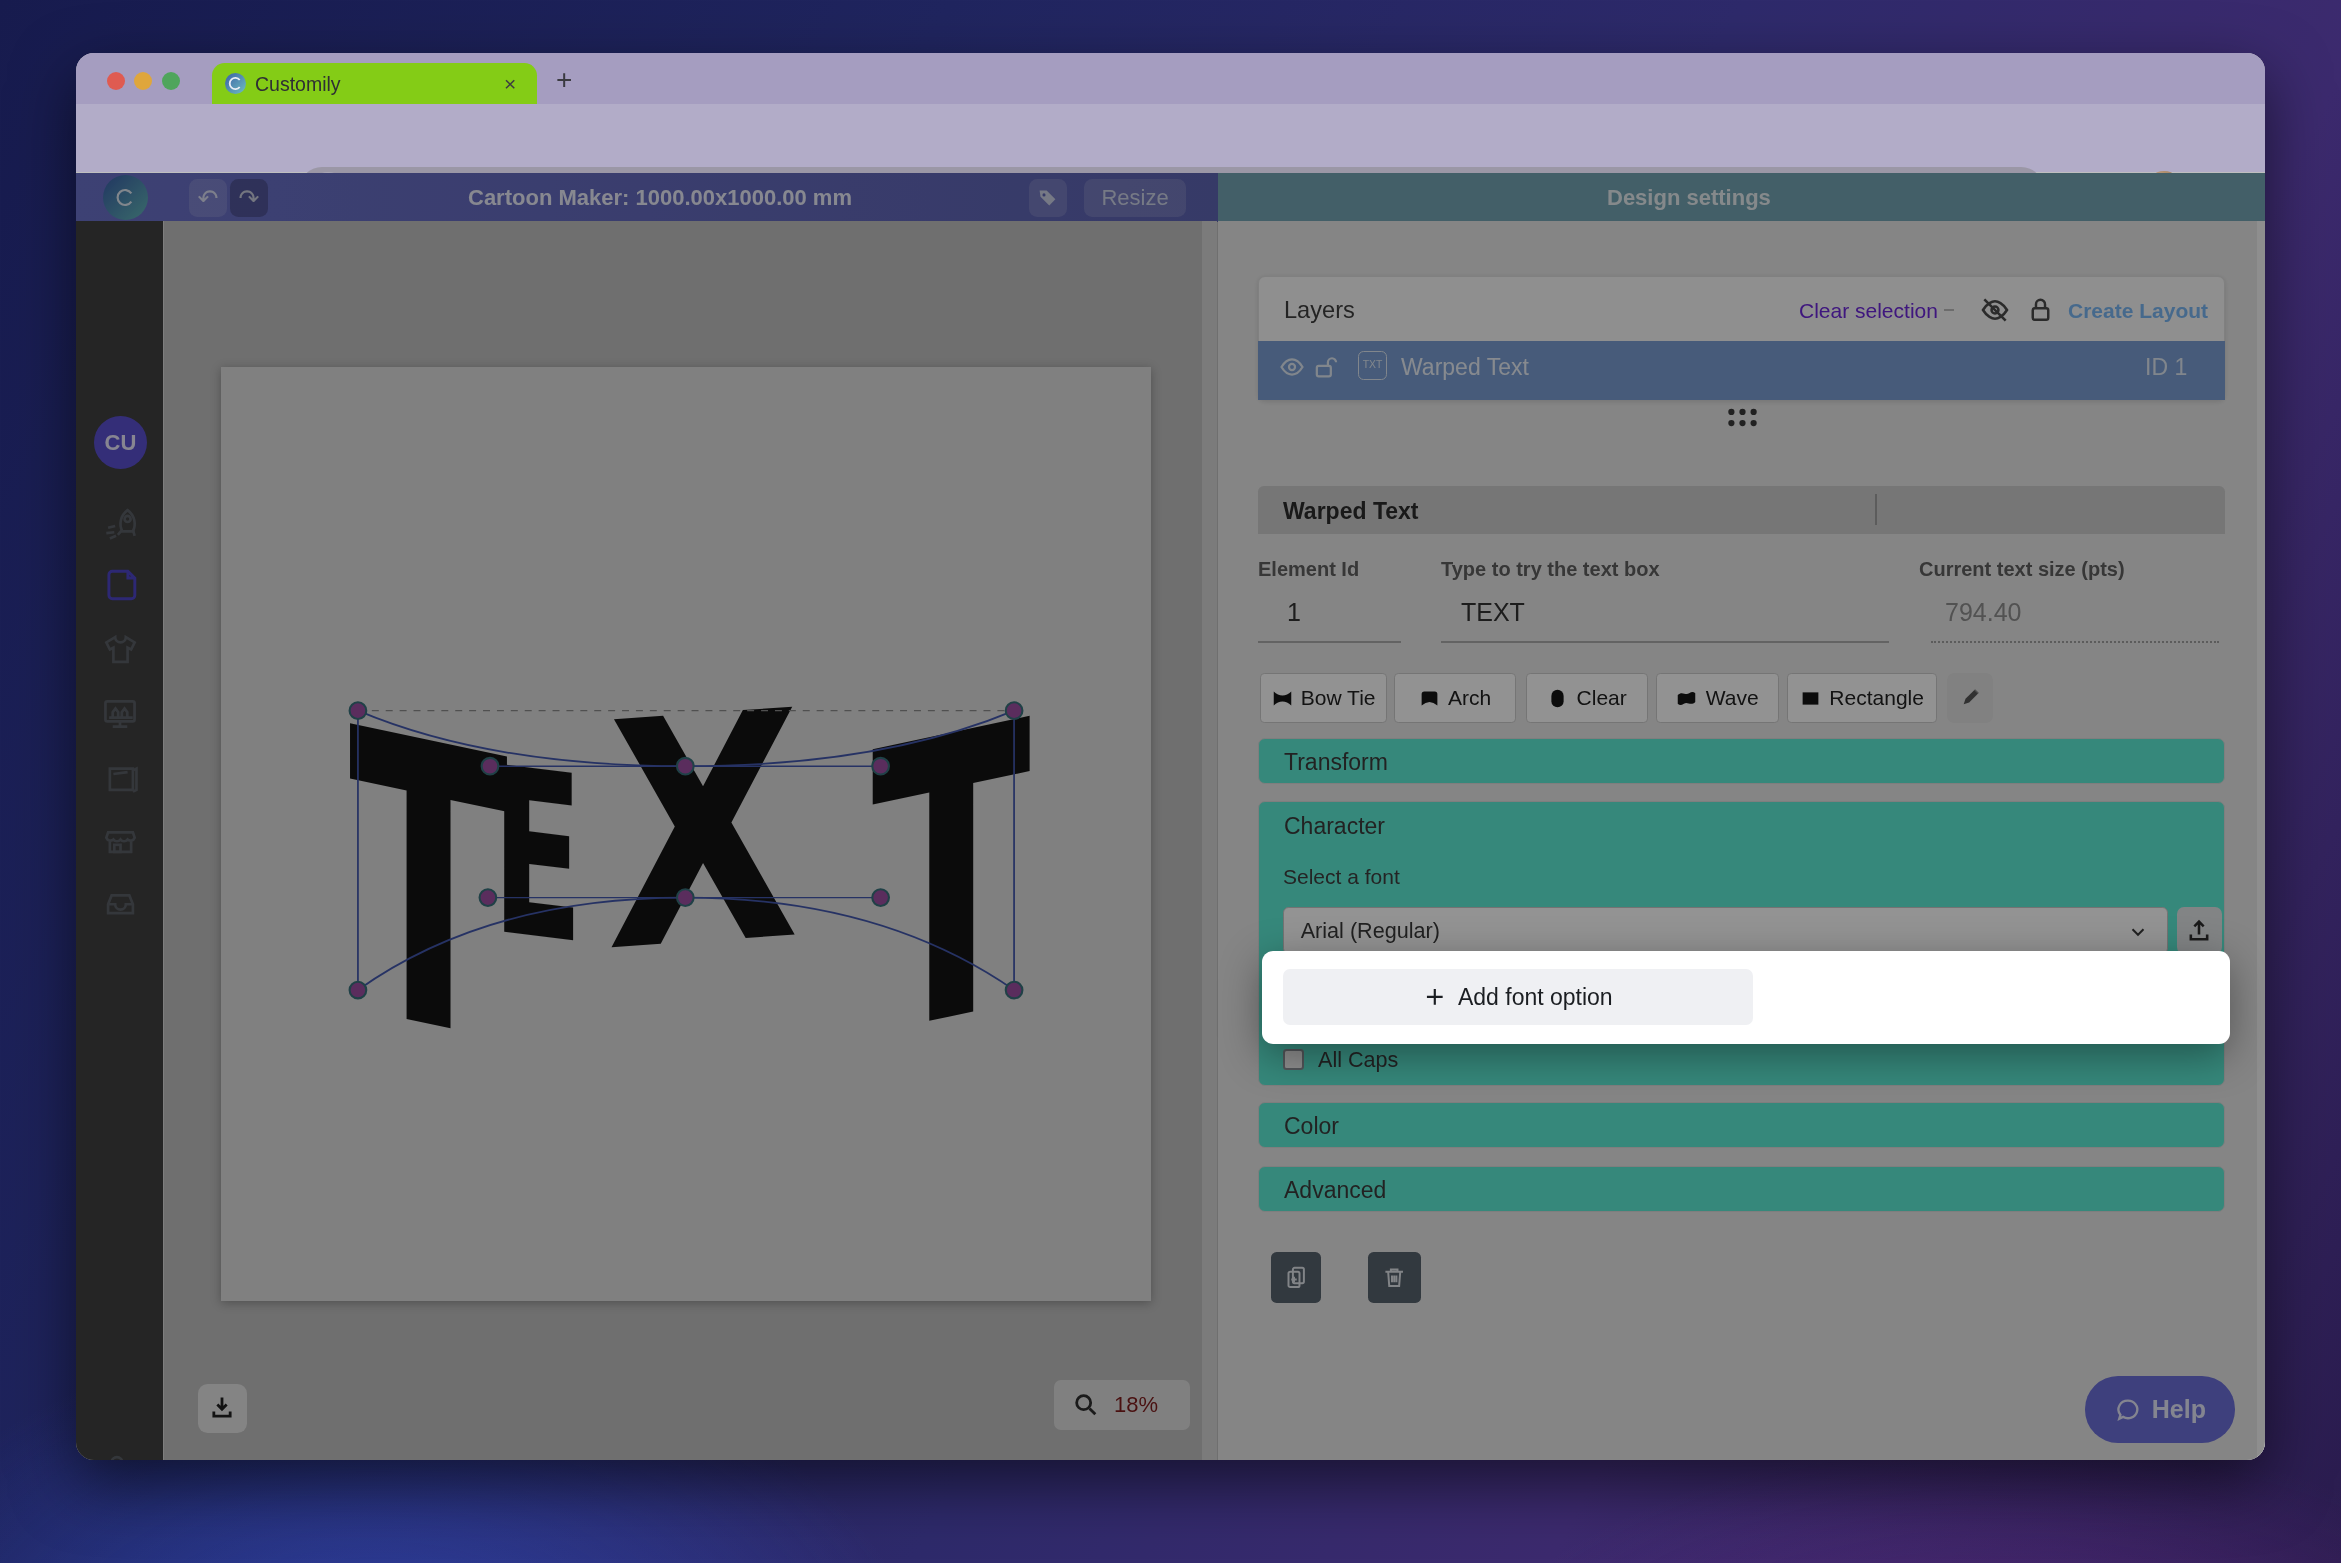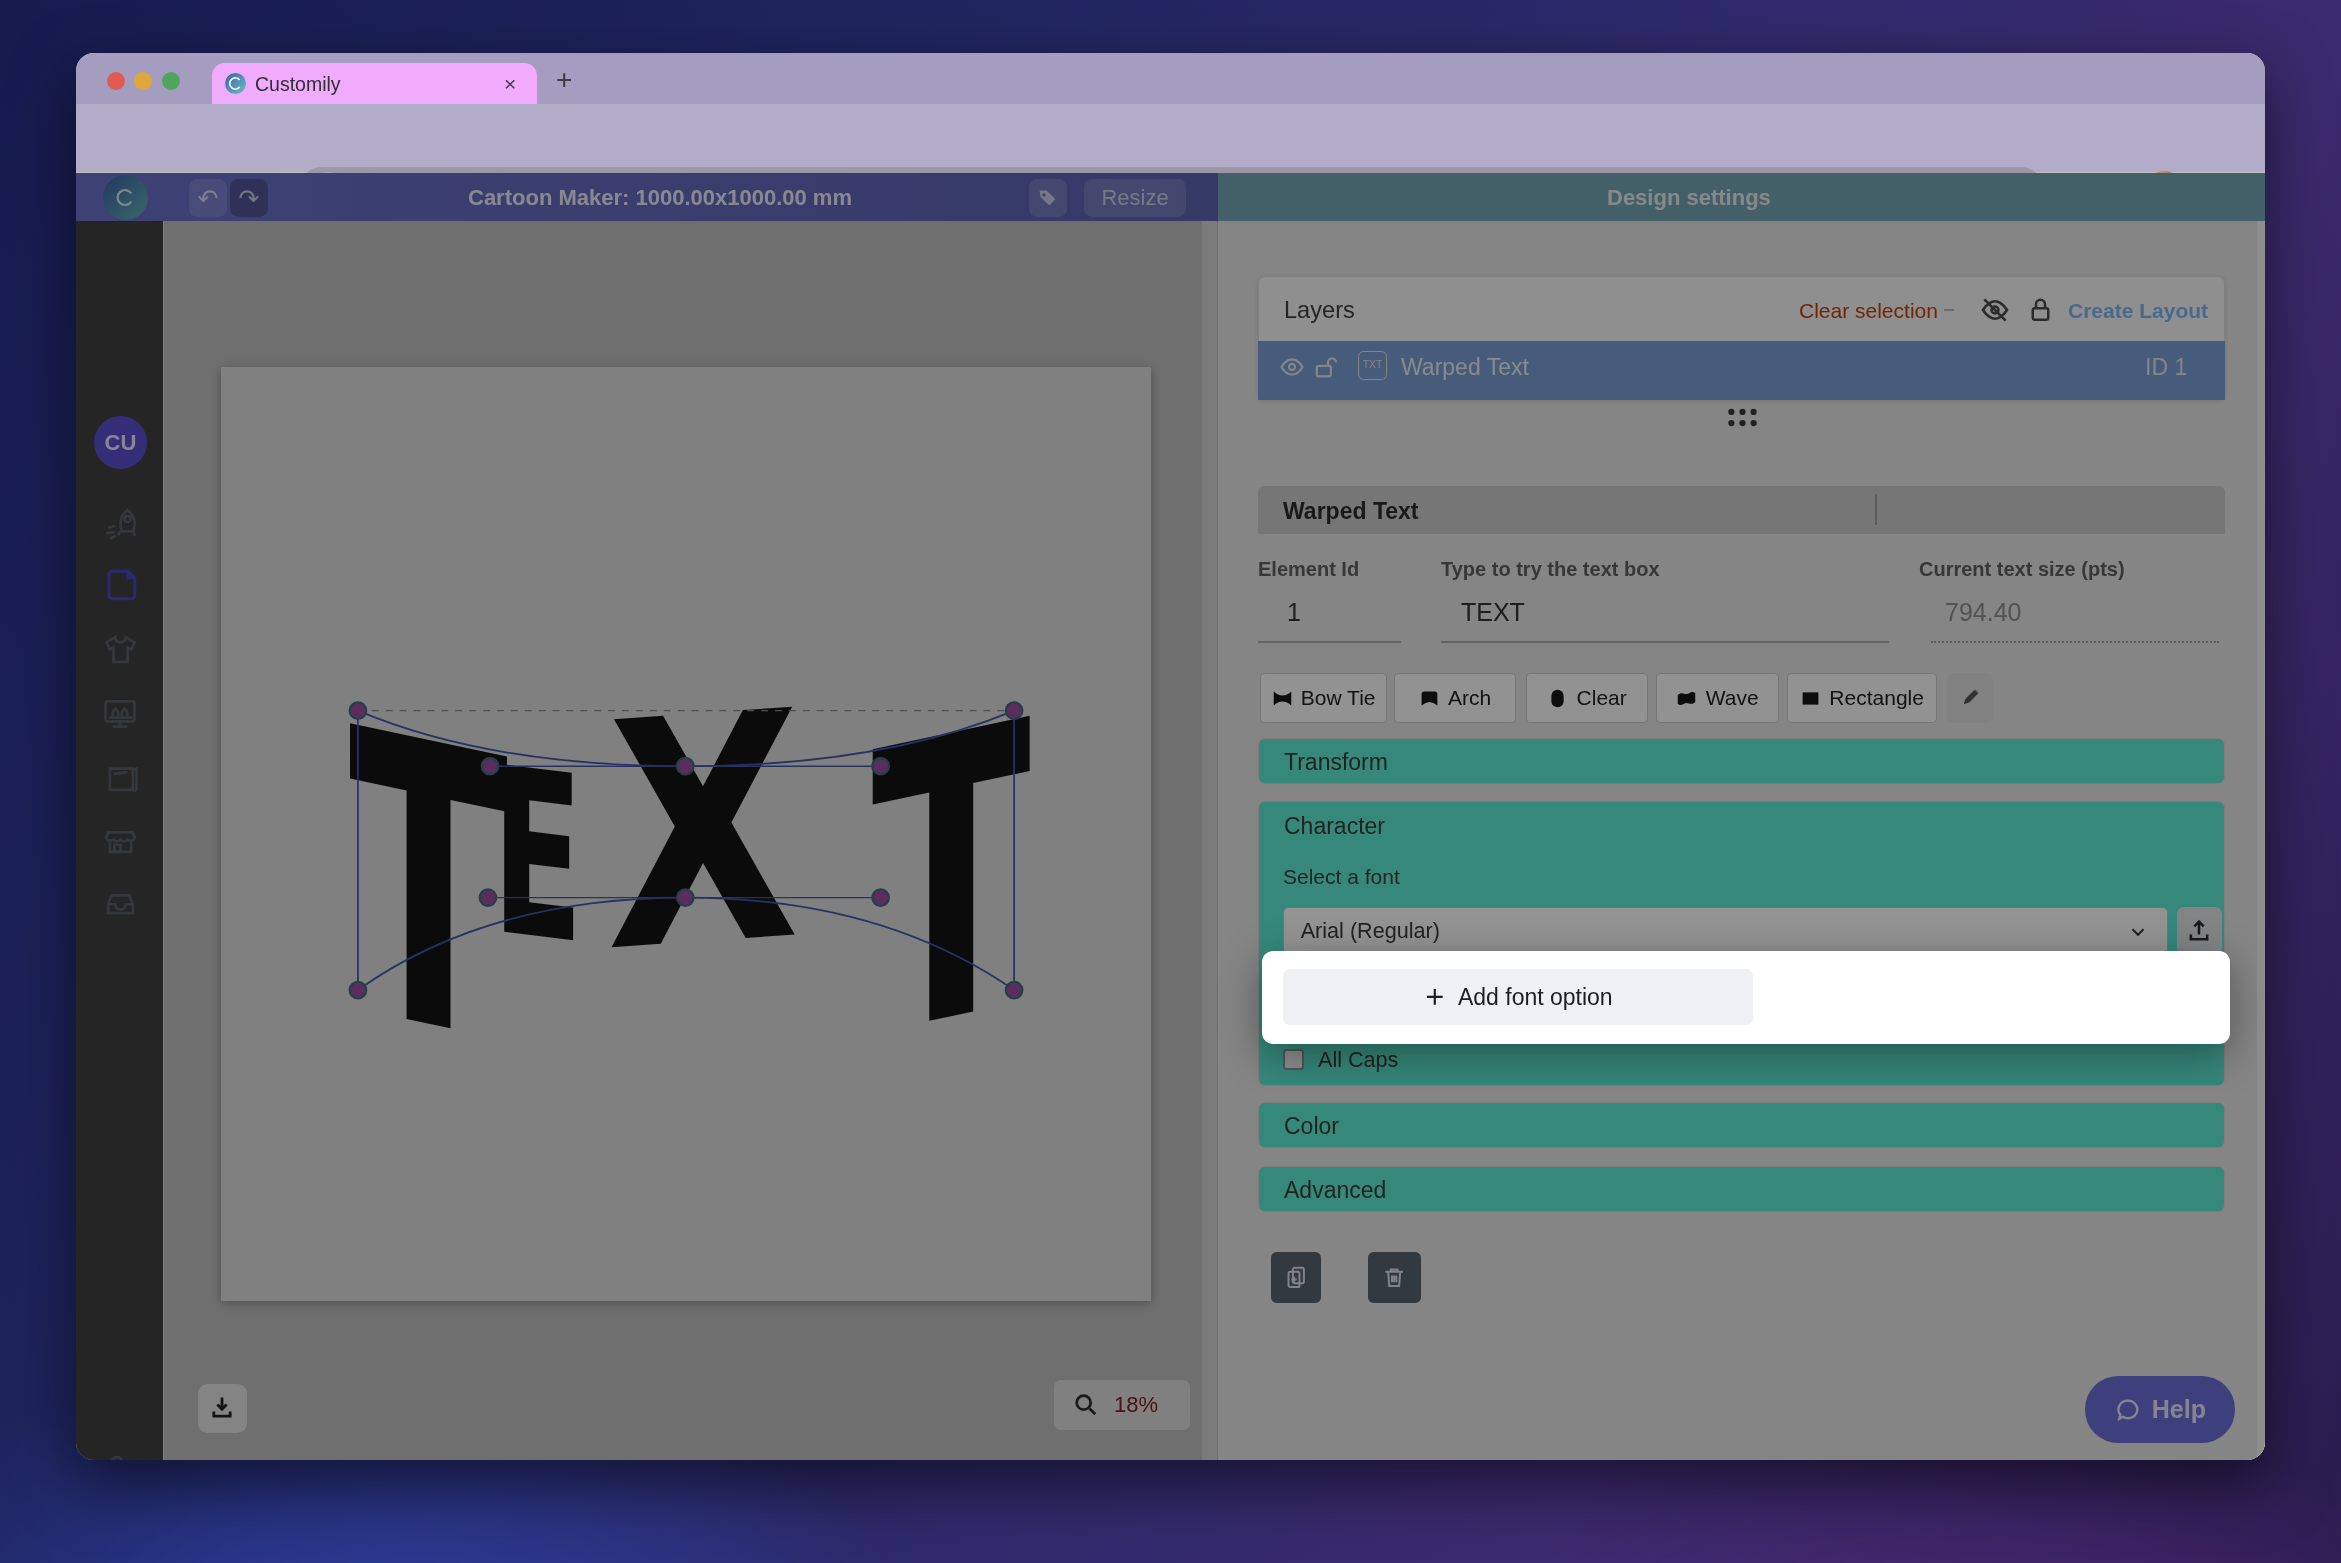--- a/index.html
+++ b/index.html
@@ -14,21 +14,21 @@
   .abs{position:absolute;}
   svg{display:block;}
   .window{
     position:absolute;left:76px;top:53px;width:2189px;height:1407px;
     border-radius:18px;overflow:hidden;background:#bfbfbf;
     box-shadow:0 23.6px 63px rgba(0,0,0,.55);
   }
   
   .tabstrip{left:0;top:0;width:2189px;height:51px;background:#a59dc0;}
   .traffic{border-radius:50%;width:18px;height:18px;top:19px;}
-  .tab{left:136px;top:9.7px;width:325px;height:42px;background:#f0abfc;border-radius:12.5px 12.5px 0 0;}
+  .tab{left:136px;top:9.7px;width:325px;height:42px;background:#84cc16;border-radius:12.5px 12.5px 0 0;}
   .tab-title{font-size:19.5px;color:#2f2f34;line-height:42px;}
   .urlrow{left:0;top:51px;width:2189px;height:68px;background:#b2acc8;}
   .navic{color:#3d3d44;}
   .urlpill{left:223px;top:63px;width:1745px;height:46px;background:#9b97a6;border-radius:23px;}
   .urltext{font-size:21px;color:#35353c;line-height:46px;white-space:nowrap;}
   
   .apptool-left{left:0;top:120px;width:1142px;height:49px;background:linear-gradient(90deg,#6a70c8,#5e64b2);}
   .apptool-right{left:1142px;top:120px;width:1047px;height:49px;background:#74a4b3;}
   .tool-pill{border-radius:8.3px;background:rgba(255,255,255,.14);}
   .tool-title{font-size:22px;font-weight:bold;color:#e9ebf8;line-height:49px;}
@@ -259,21 +259,21 @@
         <path d="M15 15 l5 5" stroke="#2e2e2e" stroke-width="2.4"></path>
       </svg>
     <div class="abs" style="left:60px;top:0;font-size:22px;color:#7f1d1d;line-height:50px;">18%</div>
   </div>
 
   <div class="abs panel"></div>
   <div class="abs panel-scroll"></div>
 
   <div class="abs layers-card">
     <div class="abs" style="left:25px;top:19.5px;font-size:23.6px;color:#3f3f3f;">Layers</div>
-    <div class="abs" style="left:540px;top:22px;font-size:21px;color:#c2410c;">Clear selection</div>
+    <div class="abs" style="left:540px;top:22px;font-size:21px;color:#6d28d9;">Clear selection</div>
     <div class="abs" style="left:685px;top:32px;width:9.7px;height:2.1px;background:#bbb;"></div>
     <svg class="abs" style="left:720px;top:16.7px;" width="32" height="32" viewBox="0 0 24 24">
         <g stroke="#4a4a4a" stroke-width="1.9" fill="none">
           <path d="M3 12 C6 7 10 5.5 12 5.5 S18 7 21 12 C18 17 14 18.5 12 18.5 S6 17 3 12 Z"></path>
           <circle cx="12" cy="12" r="2.6"></circle>
           <path d="M4 4 L20 20"></path>
         </g>
       </svg>
     <svg class="abs" style="left:766px;top:16.7px;" width="31" height="31" viewBox="0 0 24 24">
         <g stroke="#4a4a4a" stroke-width="1.9" fill="none">

